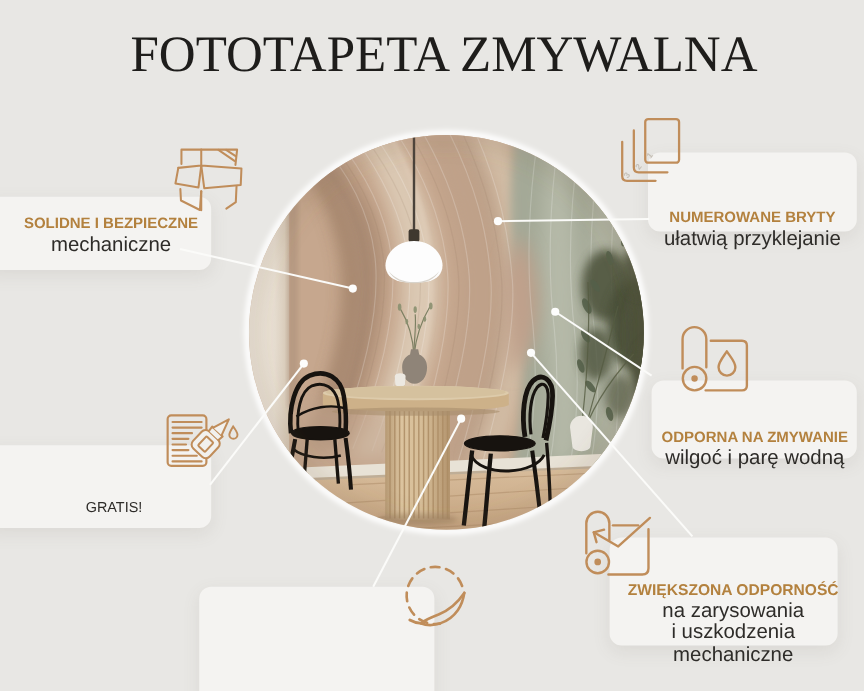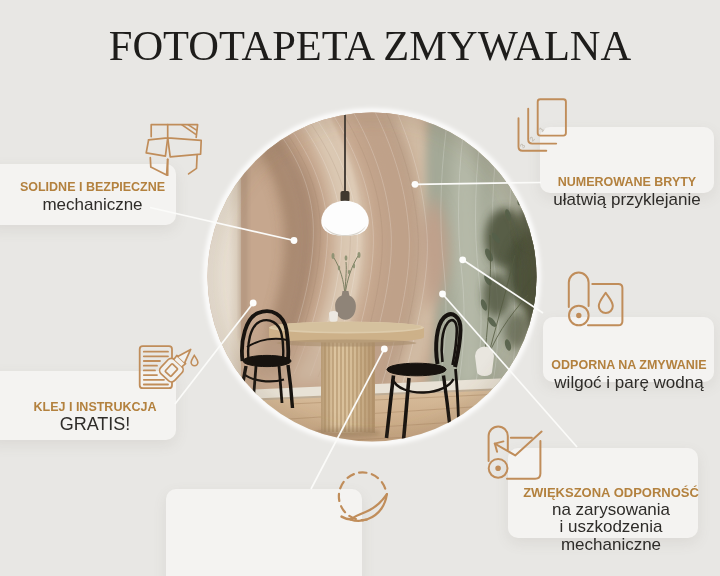--- a/index.html
+++ b/index.html
@@ -19,22 +19,22 @@
 <div class="box" style="left:-14px;top:164px;width:190px;height:61px;"></div>
 
 <div class="ctr" style="left:0px;top:177px;width:185px;">
   <span class="ttl">SOLIDNE I BEZPIECZNE</span><br>
   <span class="sub">mechaniczne</span>
 </div>
 
 <div class="box" style="left:-14px;top:371px;width:190px;height:69px;"></div>
 
 <div class="ctr" style="left:0px;top:397px;width:190px;">
-  <span class="ttl">KLEJ I INSTRUKCJA</span><br>
-  <span class="sub" style="font-size:18px;">GRATIS!</span>
+  <br>
+  <span class="sub" style="font-size:12px;">GRATIS!</span>
 </div>
 
 <div class="box" style="left:540px;top:127px;width:174px;height:66px;"></div>
 
 <div class="ctr" style="left:540px;top:153px;width:174px;margin-top:19px;">
   <span class="ttl">NUMEROWANE BRYTY</span><br>
   <span class="sub">ułatwią przyklejanie</span>
 </div>
 
 <div class="box" style="left:543px;top:317px;width:171px;height:65px;"></div>

